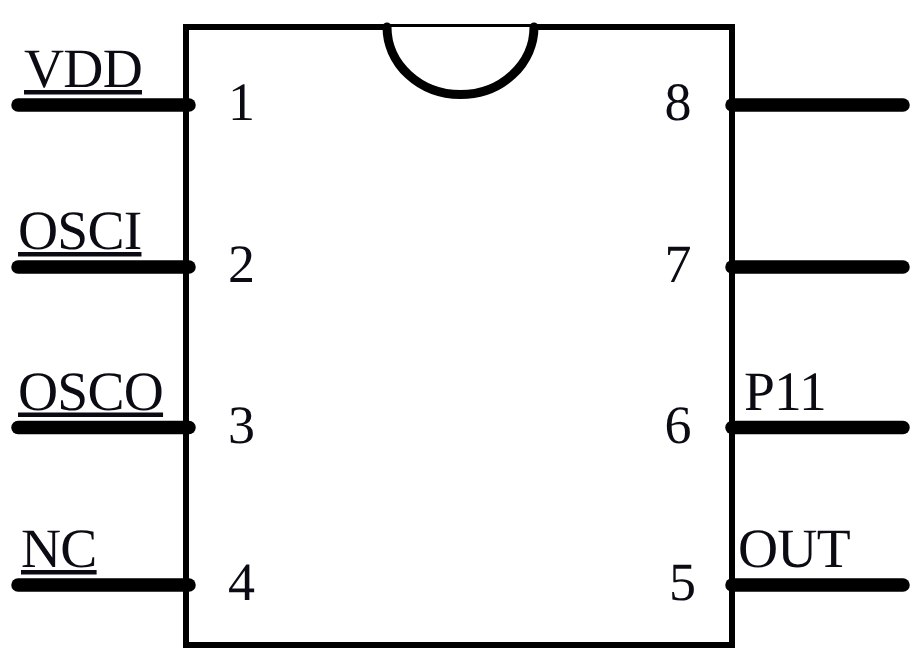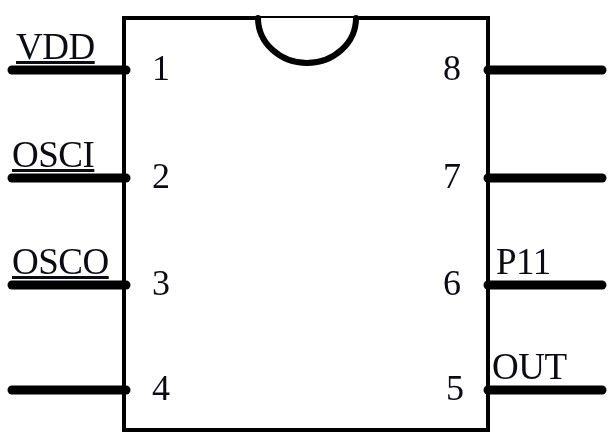--- a/index.html
+++ b/index.html
@@ -66,20 +66,21 @@
 
     <line x1="488" y1="70" x2="602" y2="70" stroke="#000000" stroke-width="9" stroke-linecap="round"></line>
     <line x1="488" y1="178" x2="602" y2="178" stroke="#000000" stroke-width="9" stroke-linecap="round"></line>
     <line x1="488" y1="285" x2="602" y2="285" stroke="#000000" stroke-width="9" stroke-linecap="round"></line>
     <line x1="488" y1="390" x2="602" y2="390" stroke="#000000" stroke-width="9" stroke-linecap="round"></line>
   </svg>
 
   <div class="pin-label left" style="left:16px;  top:28px;">VDD</div>
   <div class="pin-label left" style="left:12px;  top:136px;">OSCI</div>
   <div class="pin-label left" style="left:12px;  top:243px;">OSCO</div>
+  <div class="pin-label left" style="left:14px;  top:348px;">NC</div>
 
   <div class="pin-label right" style="left:496px; top:243px;">P11</div>
   <div class="pin-label right" style="left:492px; top:348px;text-align:right;">OUT</div>
 
   <div class="pin-number" style="left:152px; top:50px;">1</div>
   <div class="pin-number" style="left:152px; top:158px;">2</div>
   <div class="pin-number" style="left:152px; top:265px;">3</div>
   <div class="pin-number" style="left:152px; top:370px;">4</div>
 
   <div class="pin-number" style="left:443px; top:50px;">8</div>

